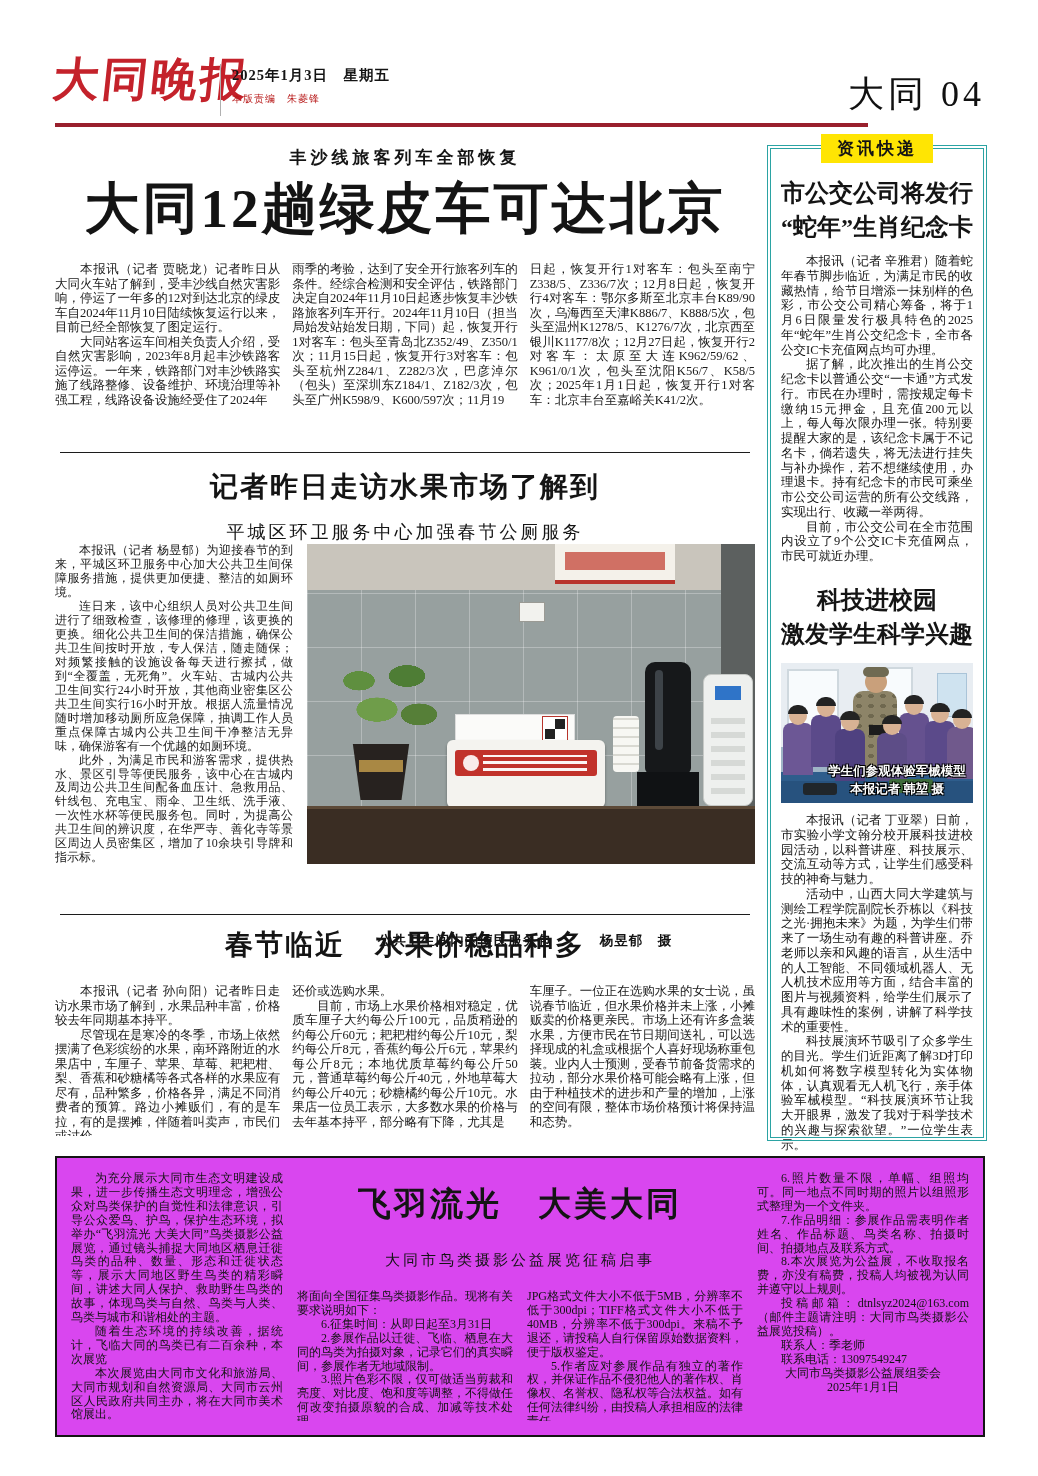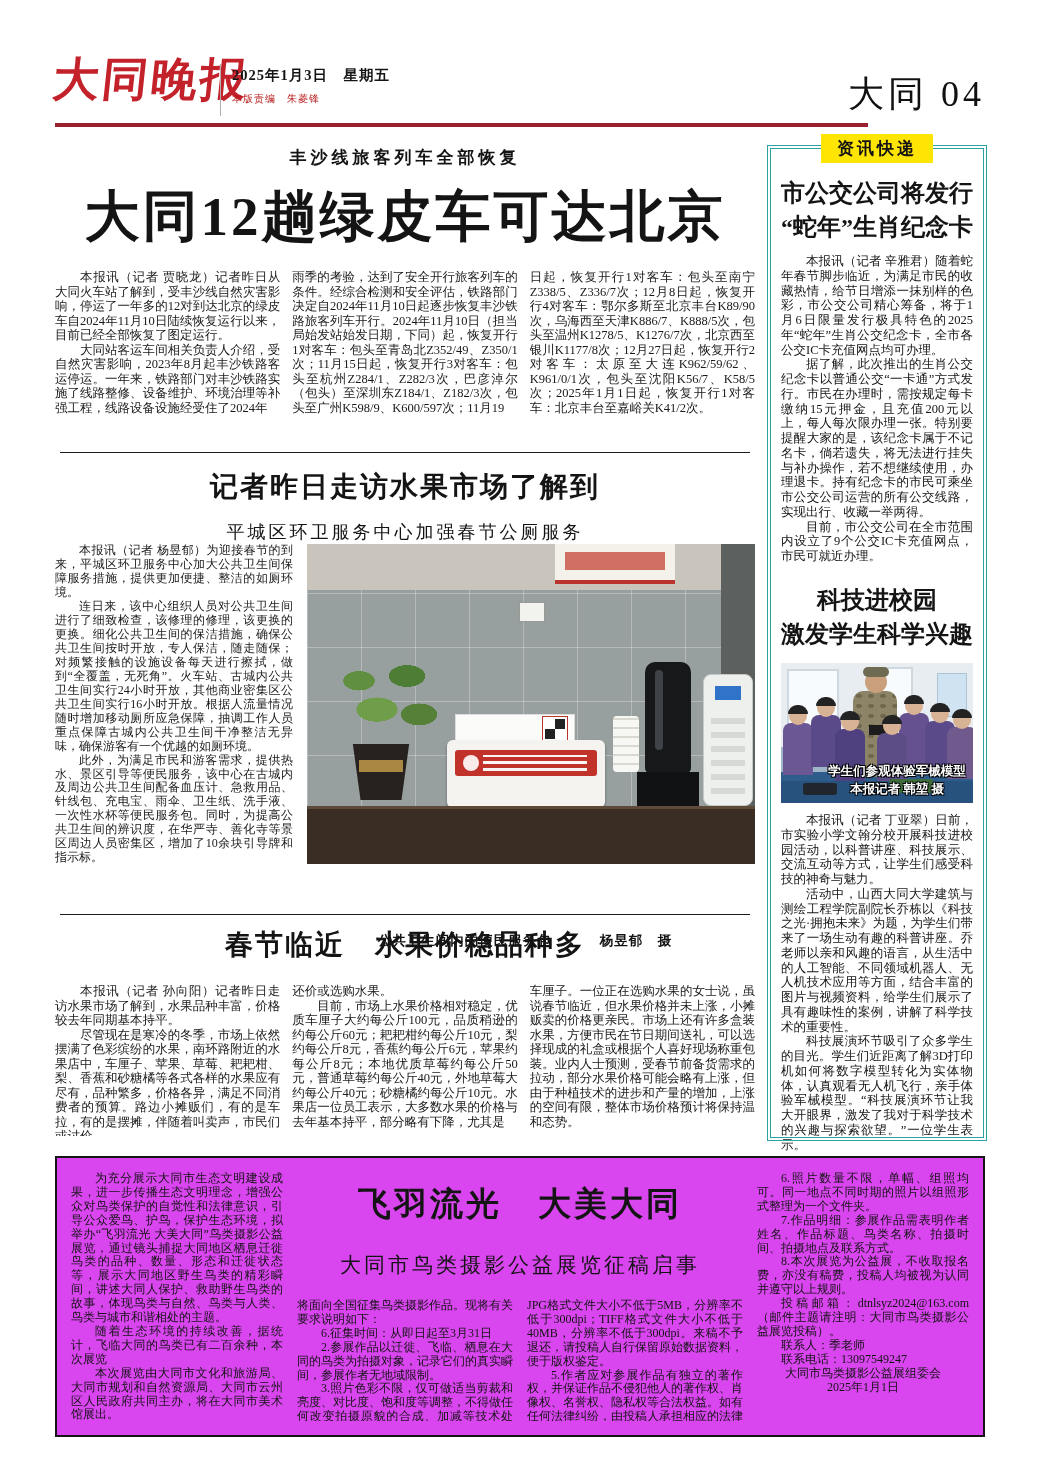--- a/index.html
+++ b/index.html
@@ -18,21 +18,21 @@
 
   
   .bodytext p { font-size:12.5px; line-height:1.16; text-align:justify; text-indent:2em; color:#191919; }
   .bodytext p.cont { text-indent:0; }
   .divider { position:absolute; left:60px; width:690px; height:1px; background:#1c1c1c; }
 
   
   .article1 { position:absolute; left:55px; top:146px; width:700px; }
   .kicker { text-align:center; font-size:17px; font-weight:bold; letter-spacing:4px; }
   .headline1 { text-align:center; font-size:55px; font-weight:bold; letter-spacing:3px;
-               margin-top:16px; white-space:nowrap; line-height:1.15; }
+               margin-top:8px; white-space:nowrap; line-height:1.15; }
   .a1cols { display:flex; gap:12px; margin-top:22px; height:184px; overflow:hidden; }
   .a1cols .col { width:226px; overflow:hidden; }
 
   
   .article2 { position:absolute; left:55px; top:468px; width:700px; }
   .headline2 { text-align:center; font-size:28px; font-weight:bold; letter-spacing:2px; }
   .subhead2 { text-align:center; font-size:18px; letter-spacing:3px; margin-top:14px; }
   .a2body { display:flex; }
   .a2col { width:238px; height:366px; overflow:hidden; }
   .a2col p { font-size:12px; line-height:1.165; }
@@ -120,21 +120,21 @@
                   text-shadow:1px 1px 0 #000, -1px 1px 0 #000, 1px -1px 0 #000, -1px -1px 0 #000;padding-left:40px; }
 
   
   .notice { position:absolute; left:55px; top:1156px; width:930px; height:281px;
             border:2px solid #151515; padding:14px; display:flex; gap:14px; background:#d946ef; }
   .notice p { font-size:12px; line-height:1.16; text-align:justify; text-indent:2em; }
   .notice p.cont { text-indent:0; }
   .n-col { width:212px; overflow:hidden; }
   .n-mid { width:446px; overflow:hidden; }
   .n-title { text-align:center; font-size:33px; font-weight:bold; letter-spacing:3px; margin-top:10px; white-space:nowrap; }
-  .n-sub { text-align:center; font-size:21px; letter-spacing:3px; margin-top:24px; }
+  .n-sub { text-align:center; font-size:15px; letter-spacing:3px; margin-top:24px; }
   .n-midcols { display:flex; gap:14px; margin-top:20px; }
   .n-midcols .mcol { width:216px; overflow:hidden; }
   .notice p.sign { text-align:center; text-indent:0; }
 </style>
 </head>
 <body>
 
 <div class="page">
 
   <div class="logo">大同晚报</div>

